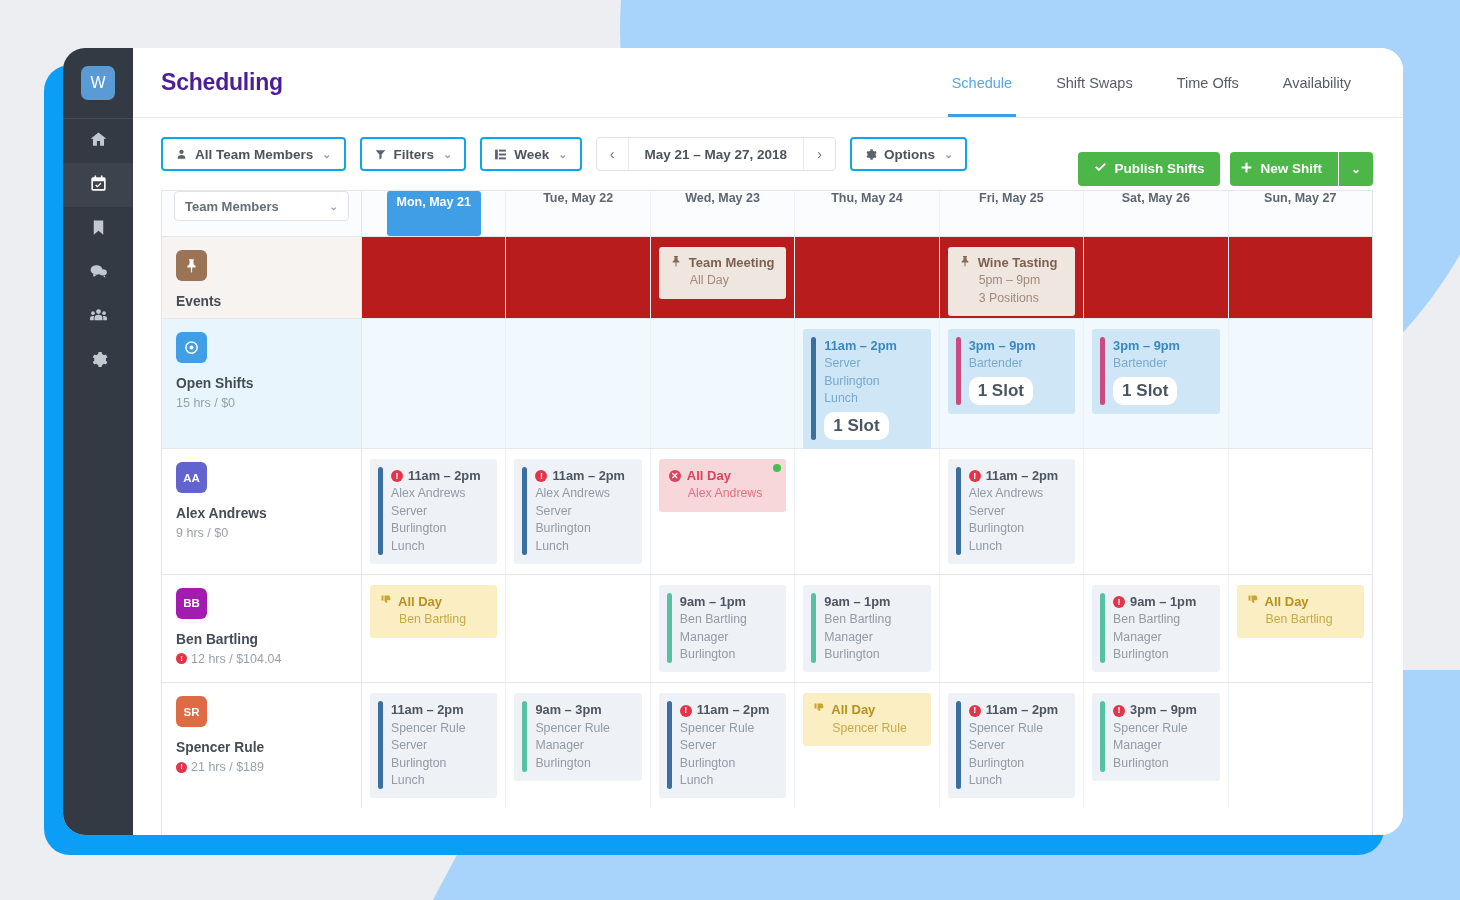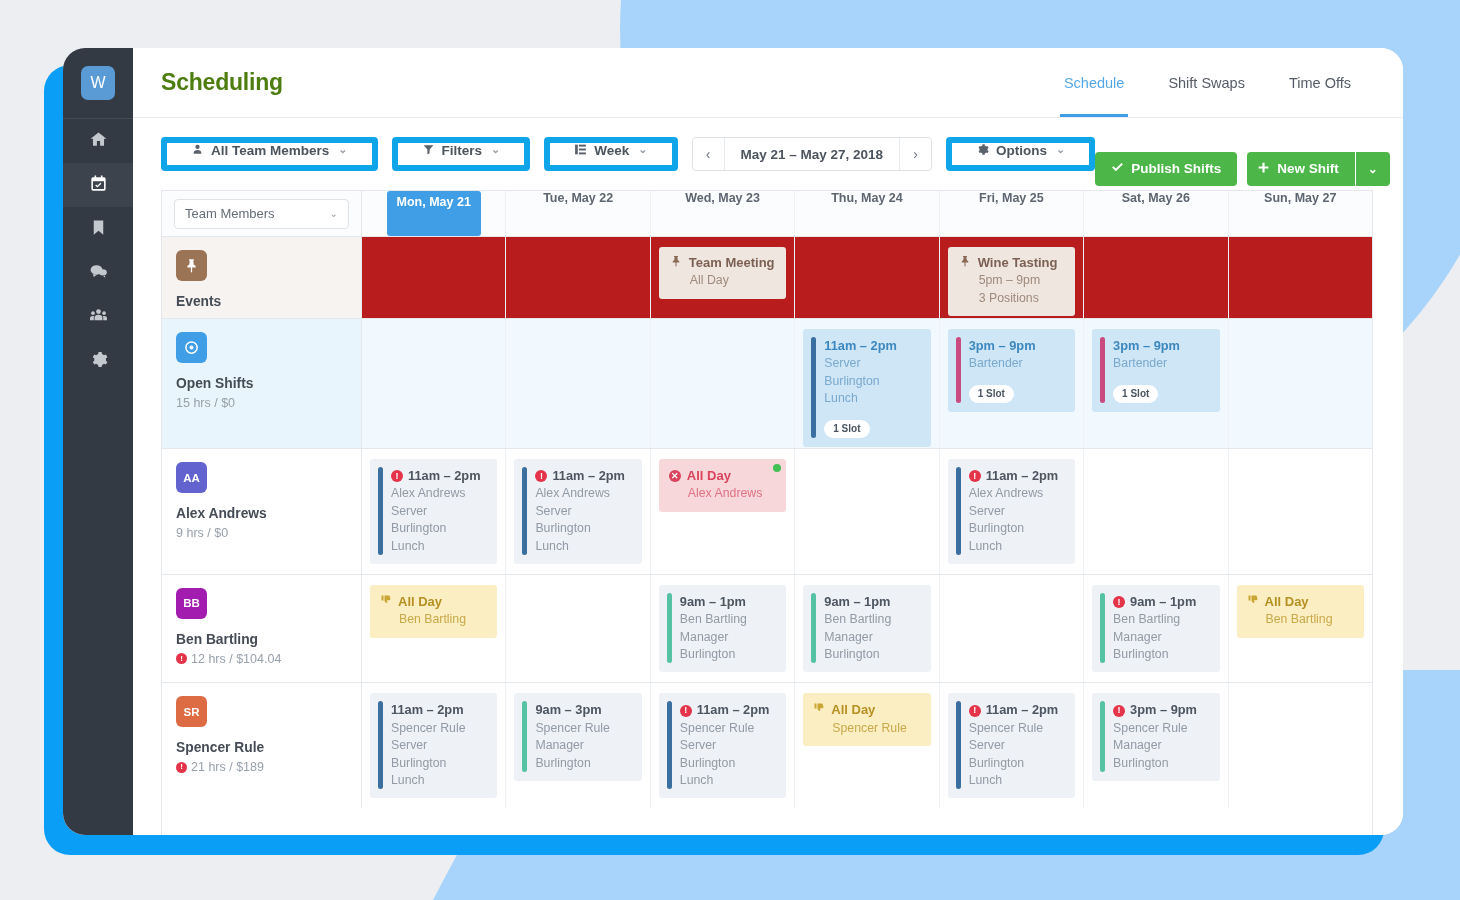--- a/index.html
+++ b/index.html
@@ -87,21 +87,21 @@
 
   
   .header {
     height: 70px;
     display: flex; align-items: center; justify-content: space-between;
     padding: 0 30px 0 28px;
     border-bottom: 1px solid #e7eaee;
     flex: 0 0 70px;
   }
   .page-title {
-    font-size: 23px; font-weight: bold; color: #4d7c0f;
+    font-size: 23px; font-weight: bold; color: #4c1d95;
     letter-spacing: -0.2px;
   }
   .tabs { display: flex; align-items: flex-start; height: 100%; gap: 0; }
   .tab {
     font-size: 14.5px;
     color: #555c66;
     padding: 0 22px;
     height: 100%;
     display: flex; align-items: center;
     position: relative;
@@ -117,25 +117,25 @@
   
   .toolbar {
     height: 72px;
     display: flex; align-items: center; justify-content: space-between;
     padding: 0 30px 0 28px;
     flex: 0 0 72px;
   }
   .toolbar-left { display: flex; align-items: center; gap: 14px; }
   .btn {
     height: 34px;
-    border: 6px solid #0ea5e9;
+    border: 2px solid #0ea5e9;
     border-radius: 4px;
     background: #fff;
-    display: flex; align-items: flex-start; gap: 7px;
-    padding: 0 24px;
+    display: flex; align-items: center; gap: 7px;
+    padding: 0 12px;
     font-size: 13.5px;
     color: #4c545e;
     font-weight: bold;
     white-space: nowrap;
   }
   .btn .caret { color: #9aa2ad; font-size: 11px; margin-left: 2px; }
   .btn .ico { display: flex; align-items: center; color: #5a626c; }
   .btn .ico svg { width: 13px; height: 13px; fill: currentColor; }
 
   .daterange {
@@ -197,21 +197,21 @@
   .col-day {
     flex: 1 1 0;
     border-right: 1px solid #eef1f4;
     padding: 10px 8px;
     min-width: 0;
   }
   .col-day:last-child { border-right: none; }
 
   
   .row-head { background: #fbfcfd; height: 46px; align-items: center; }
-  .row-head .col-first { padding: 0 12px; display: flex; align-items: center; height: 100%;}
+  .row-head .col-first { padding: 0 12px; display: flex; height: 100%; font-weight: bold;}
   .row-head .col-day {
     display: flex; justify-content: center;
     font-size: 12.5px; font-weight: bold; color: #5e6672;
     height: 100%;
     padding: 0;
   }
   .select-box {
     width: 100%; height: 30px;
     border: 1px solid #dfe3e8; border-radius: 4px;
     background: #fff;
@@ -281,22 +281,22 @@
   .card-line { color: #929aa5; font-size: 12.3px; }
 
   .card-open { background: #cfe6f7; }
   .card-open .card-time { color: #3c87bf; }
   .card-open .card-line { color: #79a9cd; }
   .slot-pill {
     display: inline-block;
     background: #fff; color: #4a5561;
     border-radius: 10px;
     padding: 2px 9px;
-    font-size: 10px; font-weight: bold;
-    margin-top: 12px;
+    font-size: 17px; font-weight: bold;
+    margin-top: 4px;
   }
 
   .card-event {
     background: #efe6e0;
     padding: 7px 9px 9px 11px;
   }
   .card-event .ev-title {
     font-weight: bold; color: #7c6153; font-size: 13px;
     display: flex; align-items: center; gap: 7px;
   }
@@ -402,20 +402,21 @@
   </div>
 
   <div class="main">
 
     <div class="header">
       <div class="page-title">Scheduling</div>
       <div class="tabs">
         <div class="tab active">Schedule</div>
         <div class="tab">Shift Swaps</div>
         <div class="tab">Time Offs</div>
+        <div class="tab">Availability</div>
       </div>
     </div>
 
     <div class="toolbar">
       <div class="toolbar-left">
 
         <div class="btn">
           <span class="ico">
             <svg viewBox="0 0 24 24">
                 <circle cx="12" cy="7" r="4"></circle>

